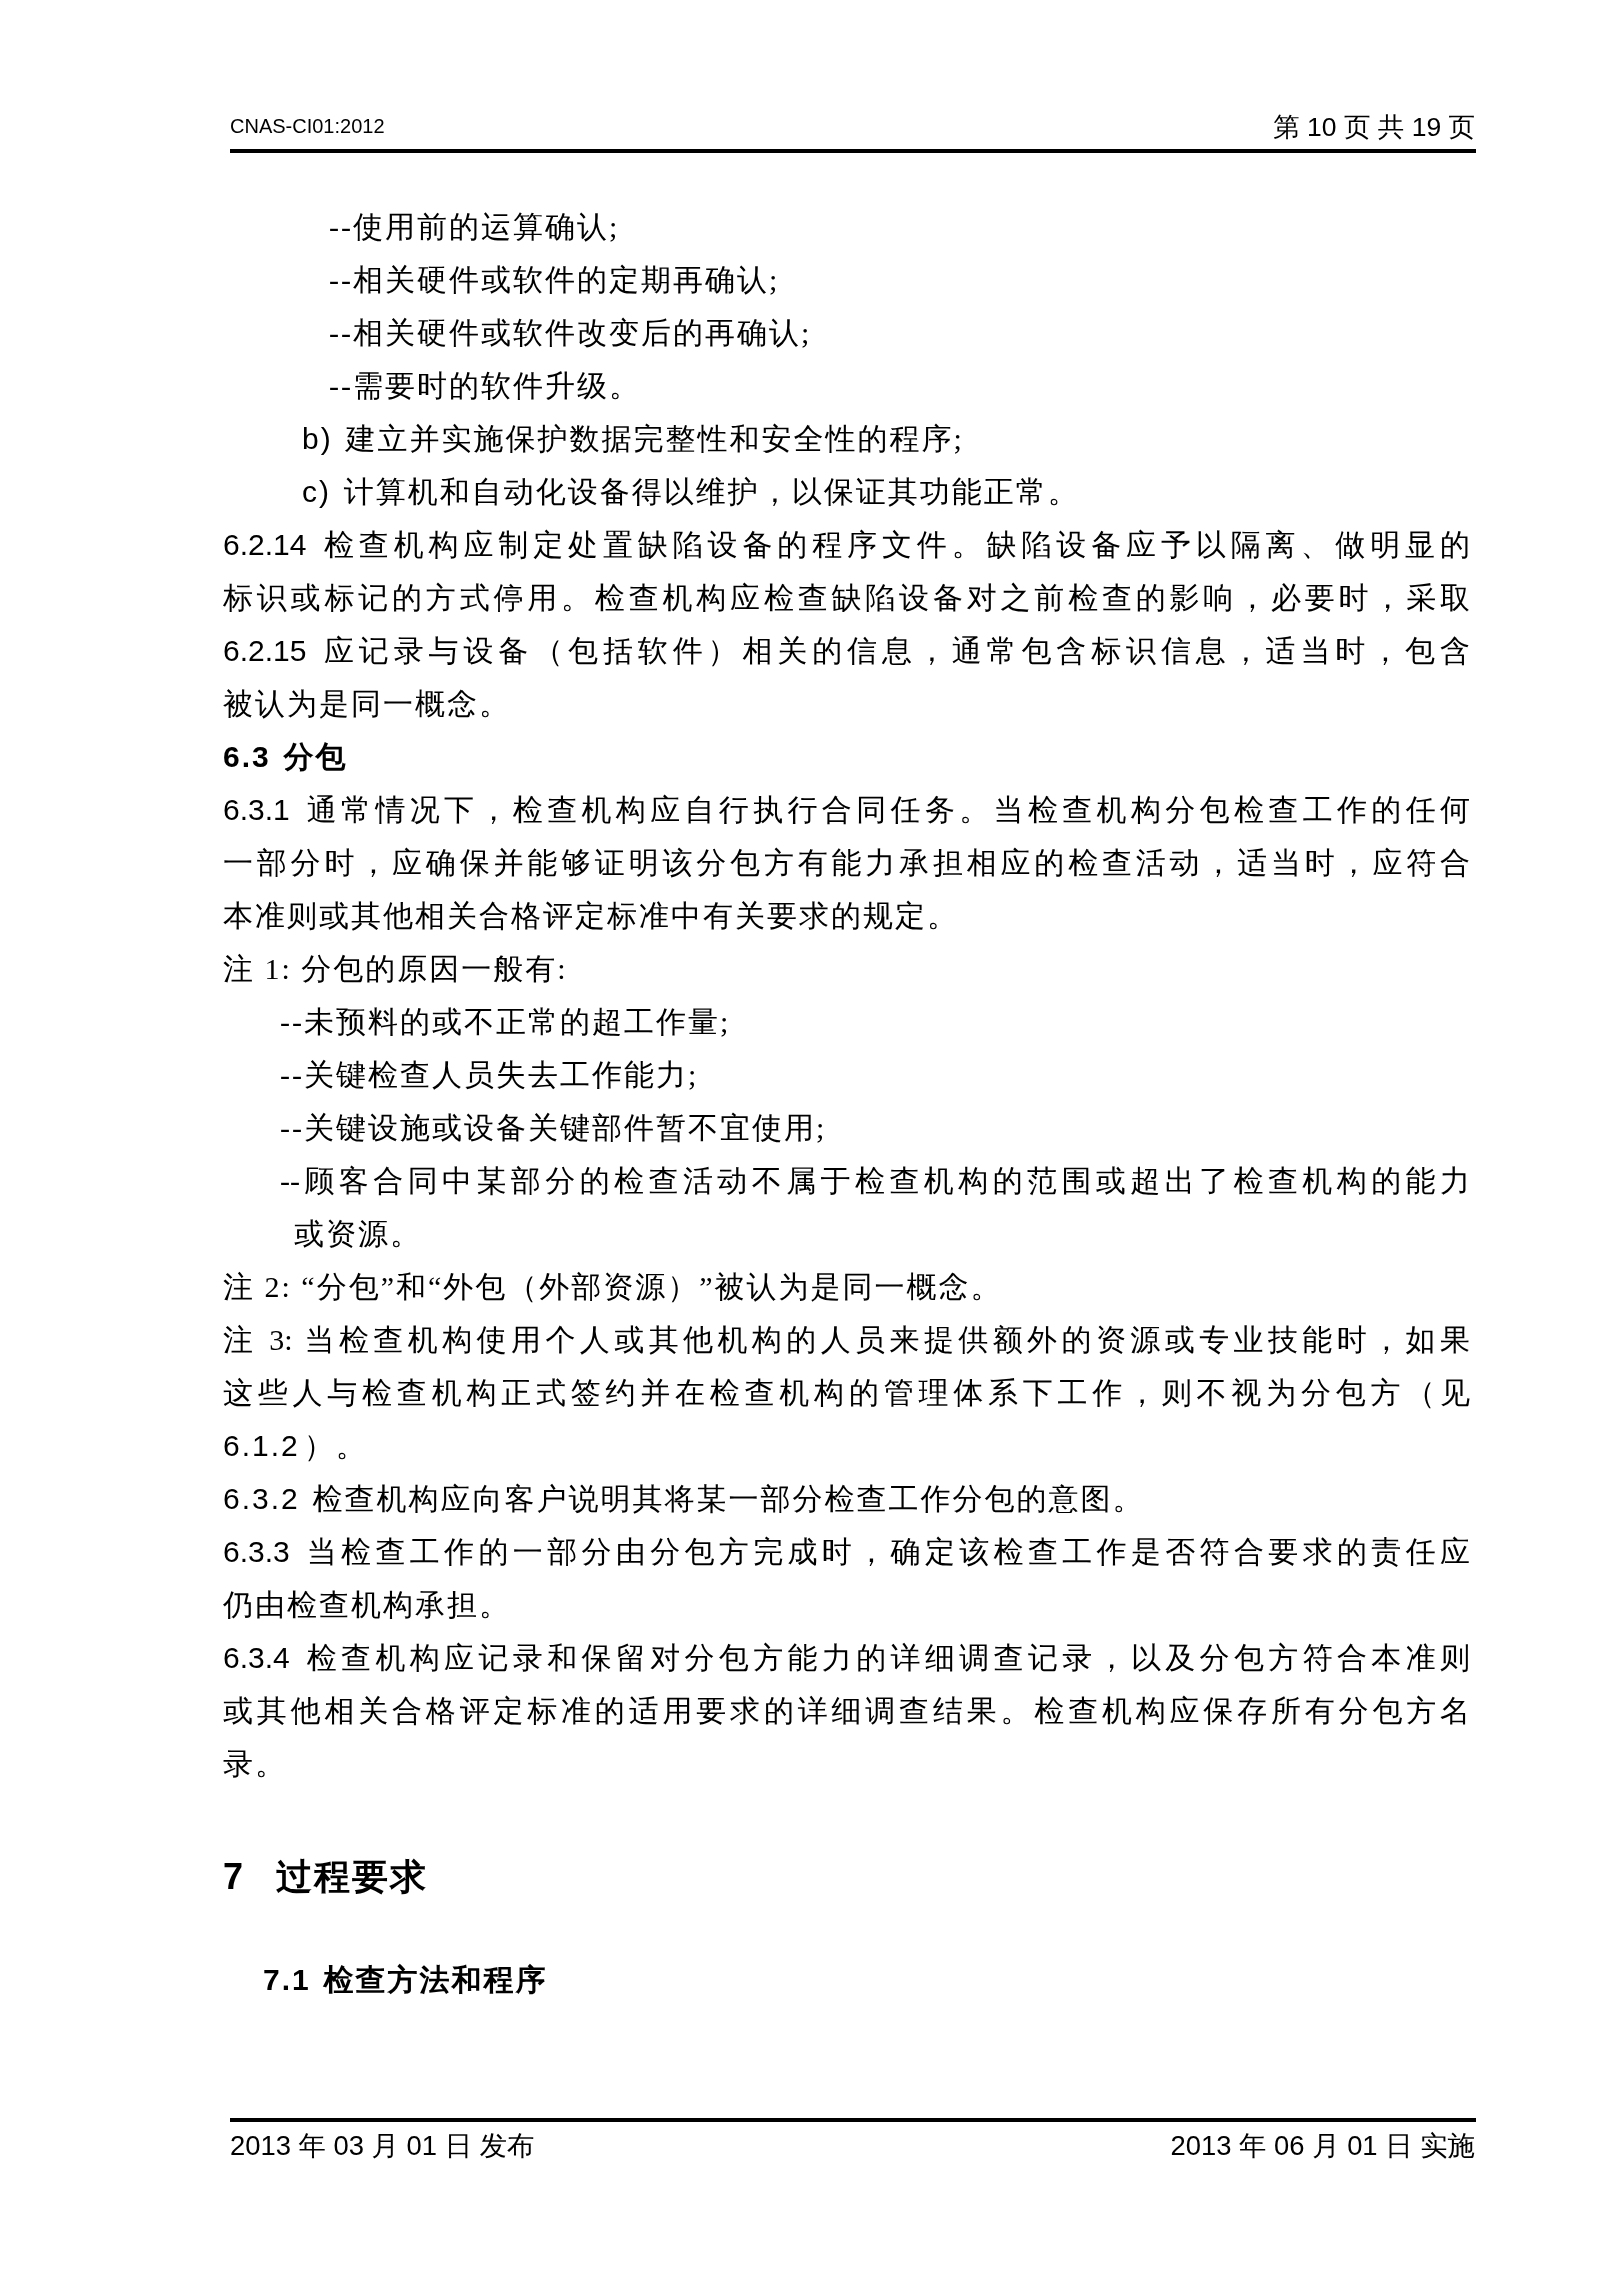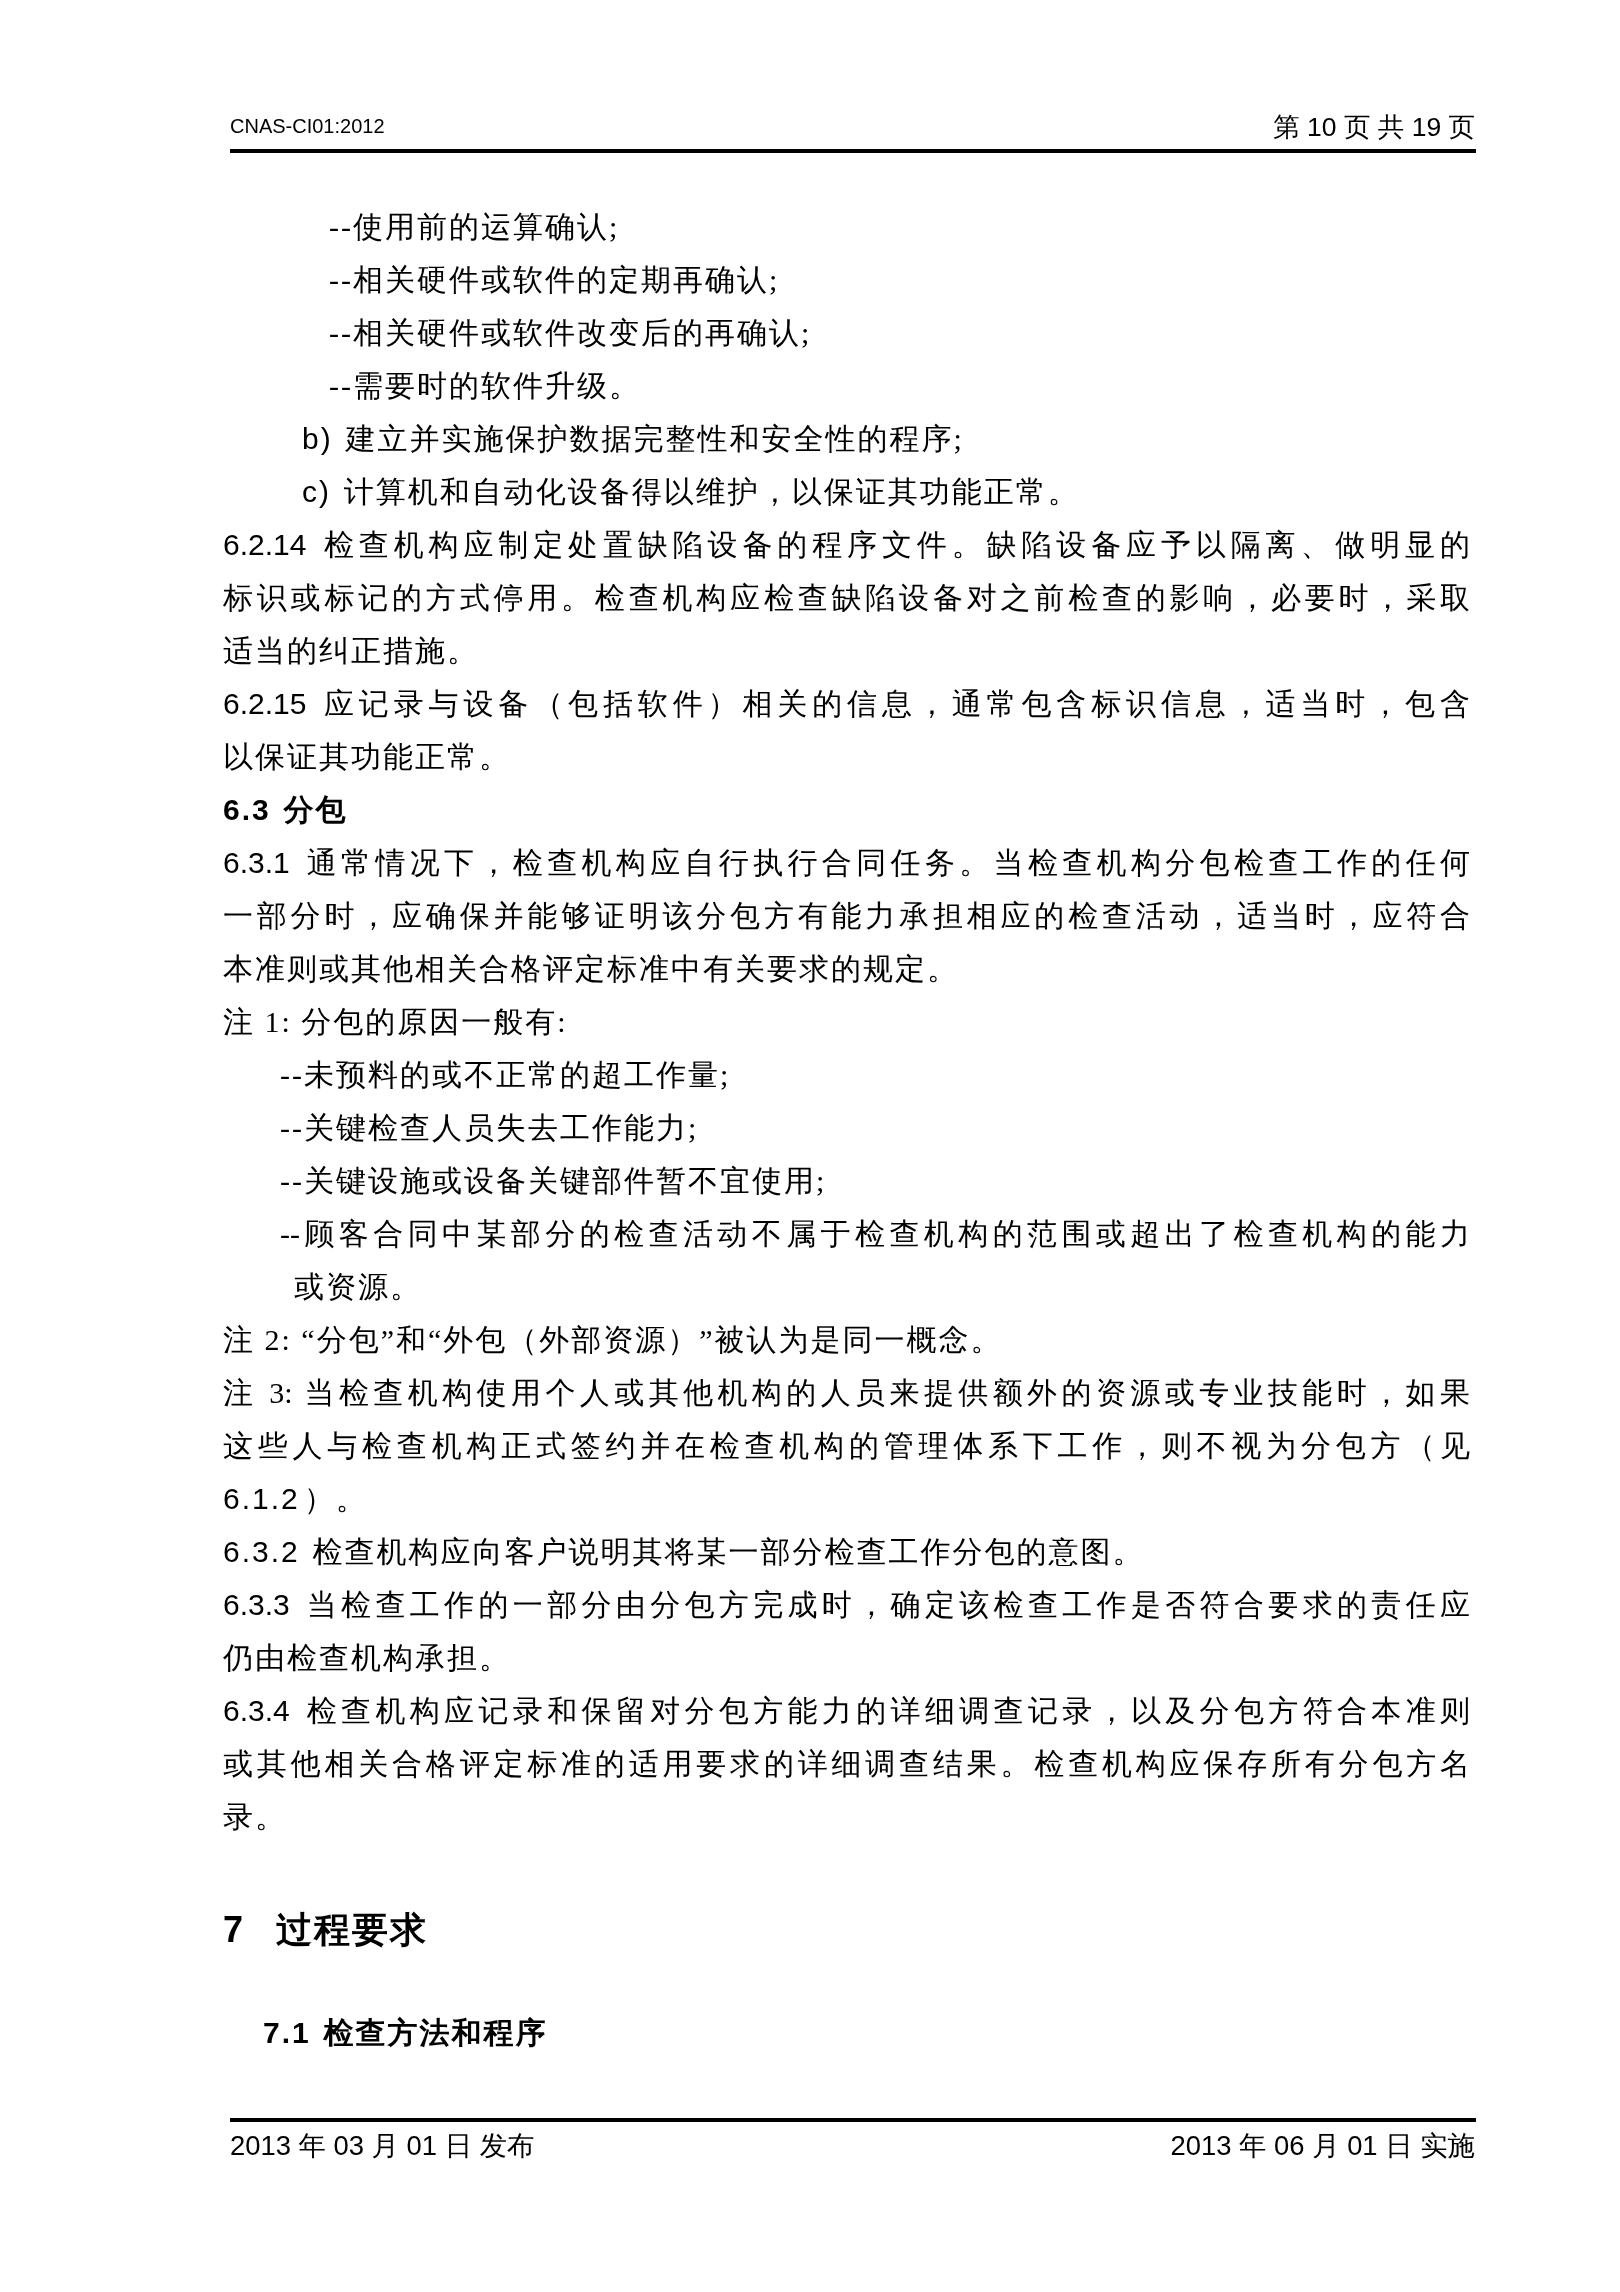--- a/index.html
+++ b/index.html
@@ -123,23 +123,22 @@
 
 <div class="doc-body" id="body-lines">
     <div class="line i108"><span>--使用前的运算确认;</span></div>
     <div class="line i108"><span>--相关硬件或软件的定期再确认;</span></div>
     <div class="line i108"><span>--相关硬件或软件改变后的再确认;</span></div>
     <div class="line i108"><span>--需要时的软件升级。</span></div>
     <div class="line i81"><span class="num">b)</span><span>建立并实施保护数据完整性和安全性的程序;</span></div>
     <div class="line i81"><span class="num">c)</span><span>计算机和自动化设备得以维护，以保证其功能正常。</span></div>
     <div class="line fill"><span class="num">6.2.14</span><span>检查机构应制定处置缺陷设备的程序文件。缺陷设备应予以隔离、做明显的</span></div>
     <div class="line fill"><span>标识或标记的方式停用。检查机构应检查缺陷设备对之前检查的影响，必要时，采取</span></div>
-    <div class="line"><span>适当的纠正措施。</span></div>
     <div class="line fill"><span class="num">6.2.15</span><span>应记录与设备（包括软件）相关的信息，通常包含标识信息，适当时，包含</span></div>
-    <div class="line"><span>以保证其功能正常。</span></div>
+    <div class="line"><span>被认为是同一概念。</span></div>
     <div class="line h63"><span class="num">6.3</span><span>分包</span></div>
     <div class="line fill"><span class="num">6.3.1</span><span>通常情况下，检查机构应自行执行合同任务。当检查机构分包检查工作的任何</span></div>
     <div class="line fill"><span>一部分时，应确保并能够证明该分包方有能力承担相应的检查活动，适当时，应符合</span></div>
     <div class="line"><span>本准则或其他相关合格评定标准中有关要求的规定。</span></div>
     <div class="line"><span>注 1: 分包的原因一般有:</span></div>
     <div class="line i58"><span>--未预料的或不正常的超工作量;</span></div>
     <div class="line i58"><span>--关键检查人员失去工作能力;</span></div>
     <div class="line i58"><span>--关键设施或设备关键部件暂不宜使用;</span></div>
     <div class="line i58 fill"><span>--顾客合同中某部分的检查活动不属于检查机构的范围或超出了检查机构的能力</span></div>
     <div class="line i72"><span>或资源。</span></div>

